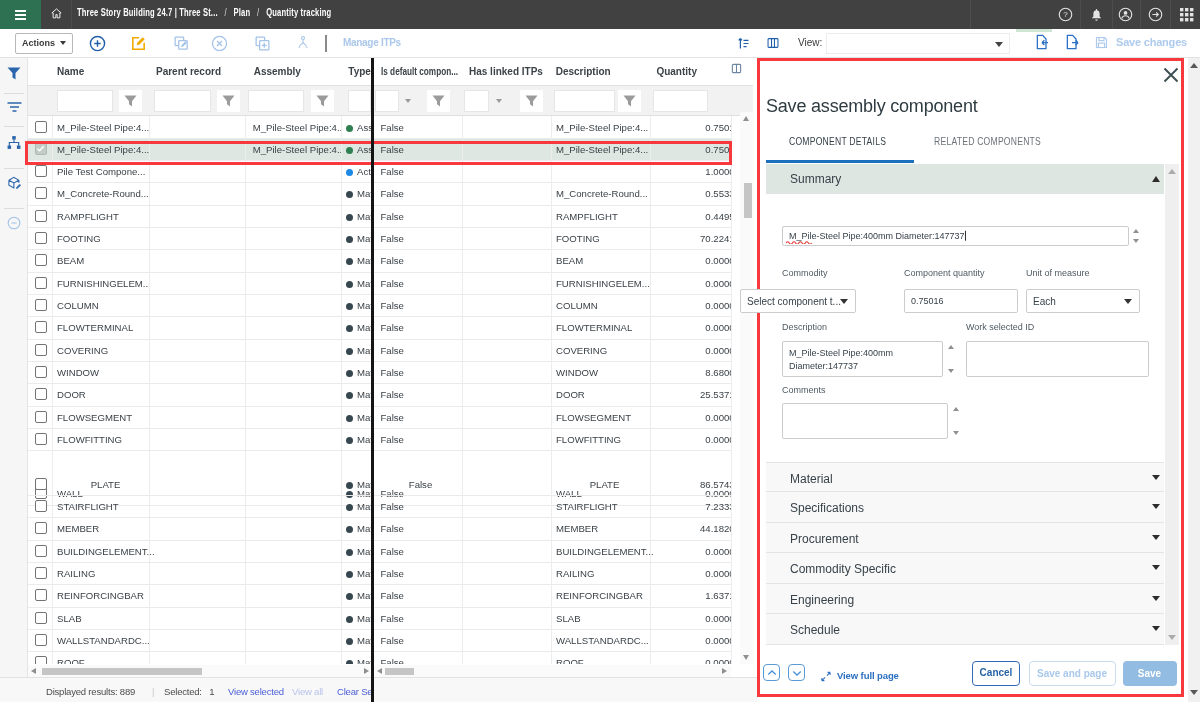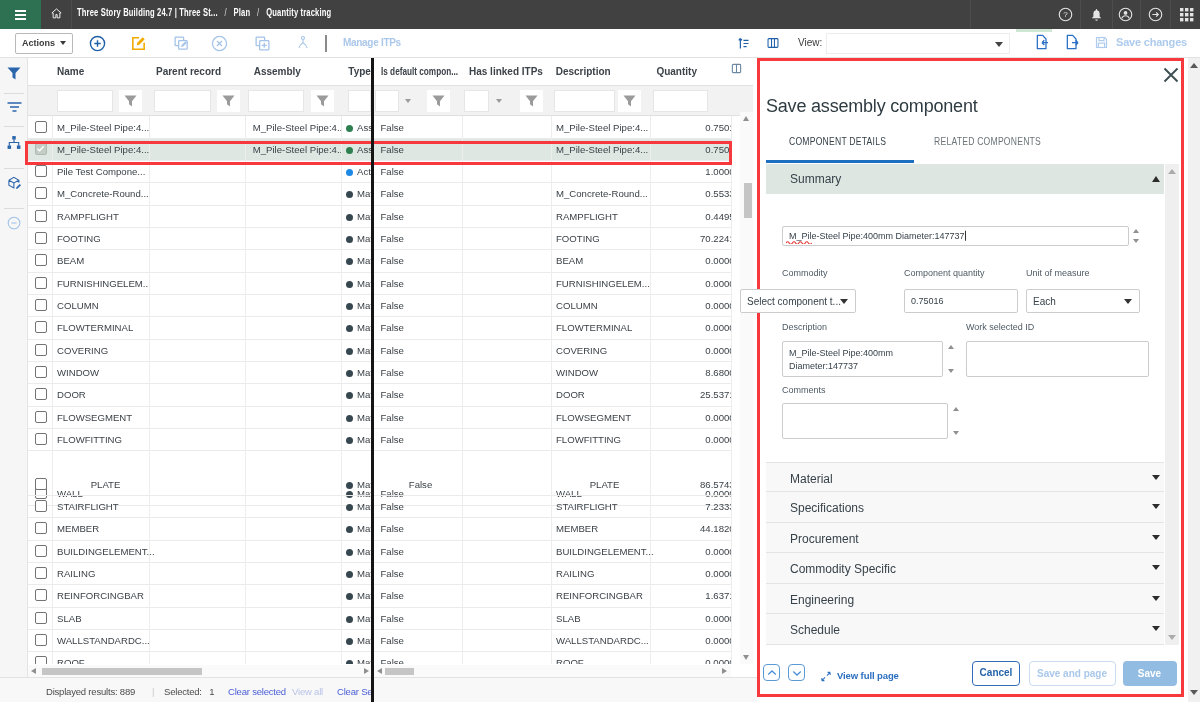--- a/index.html
+++ b/index.html
@@ -624,21 +624,21 @@
 </div>
 <div id="hscrollR">
   <span class="sarrow" style="left:3px;top:3px;border-top:3.5px solid transparent;border-bottom:3.5px solid transparent;border-right:5px solid #8f8f8f"></span>
   <div class="hthumb" style="left:11px;width:29px"></div>
   <span class="sarrow" style="right:4px;top:3px;border-top:3.5px solid transparent;border-bottom:3.5px solid transparent;border-left:5px solid #8f8f8f"></span>
 </div>
 <div id="statusbar">
   <span class="st" style="left:46px">Displayed results: 889</span>
   <span class="st" style="left:152px;color:#c9c9c9">|</span>
   <span class="st" style="left:164px">Selected:&nbsp;&nbsp;&nbsp;1</span>
-  <span class="st lnk" style="left:228px">Clear selected</span>
+  <span class="st lnk" style="left:228px">View selected</span>
   <span class="st lnkdis" style="left:292px">View all</span>
   <span class="st lnk" style="left:337px;width:35px;overflow:hidden;white-space:nowrap;display:inline-block">Clear Selection</span>
 </div>
 <div id="blackline"></div>
 <div id="paneloutline"></div>
 <span id="pclose">
     <svg width="16" height="16" viewBox="0 0 16 16">
       <path d="m1.5 1.5 13 13m0-13-13 13" stroke="#3c4e52" stroke-width="1.9"></path>
     </svg>
   </span>

